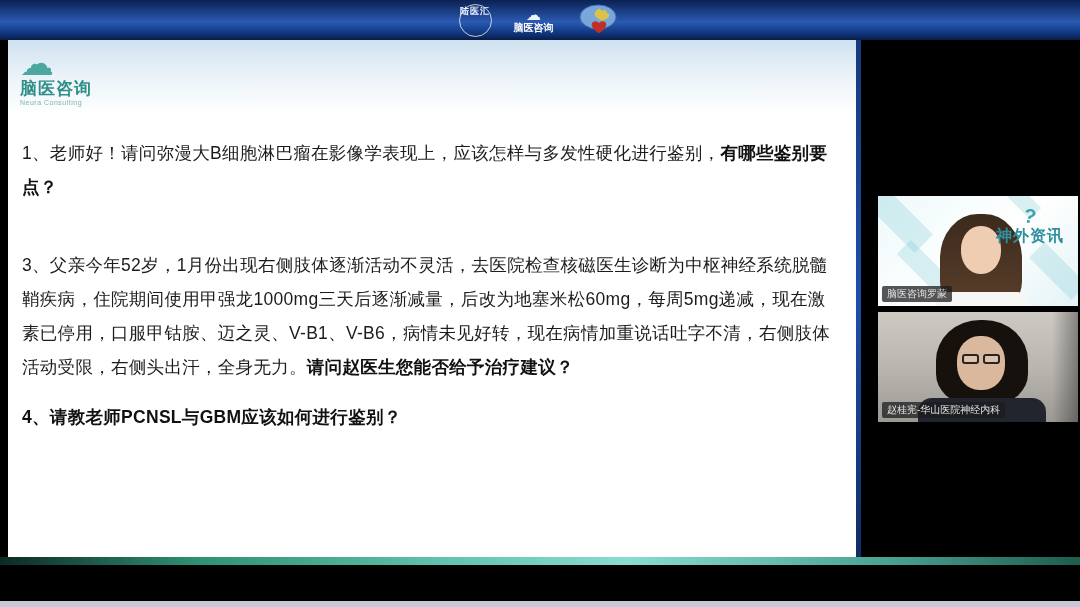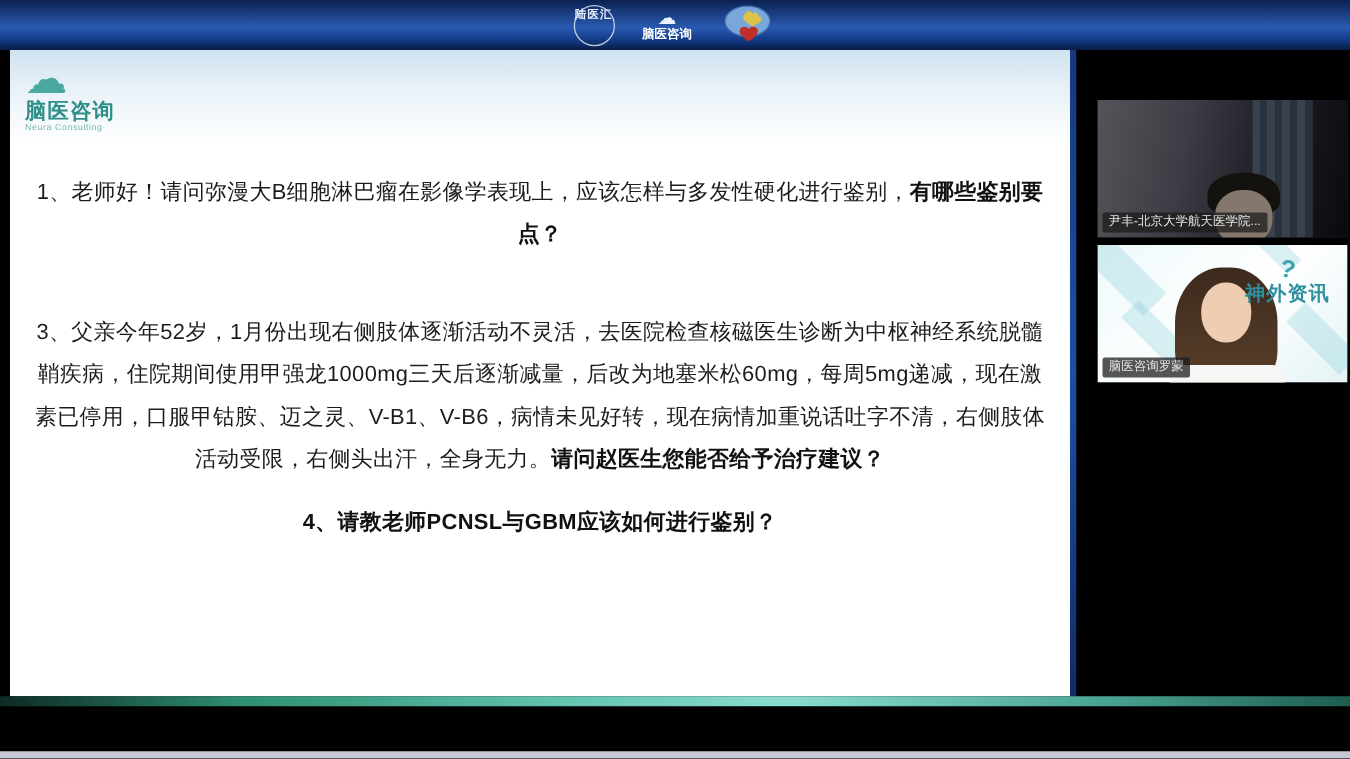--- a/index.html
+++ b/index.html
@@ -21,21 +21,21 @@
 
   
   .panel{position:absolute;left:8px;top:40px;width:848px;height:517px;background:#fff;overflow:hidden;}
   .panel-fade{position:absolute;left:0;top:0;width:100%;height:74px;
     background:linear-gradient(180deg,#cfe2f0 0%,#e9f2f8 45%,#ffffff 100%);}
   .panel-logo{position:absolute;left:12px;top:8px;line-height:1;}
   .pl-cloud{font-size:34px;color:#4aa8a0;line-height:.9;}
   .pl-title{font-size:17px;font-weight:bold;color:#2e8f88;margin-top:1px;letter-spacing:1px;}
   .pl-sub{font-size:7px;color:#7ab5af;margin-top:2px;letter-spacing:.5px;}
   .questions{position:absolute;left:14px;top:96px;width:820px;color:#1c1c1c;}
-  .q{margin:0;font-size:17.5px;line-height:34px;letter-spacing:.3px;text-align:center;}
+  .q{margin:0;font-size:17.5px;line-height:34px;letter-spacing:.3px;}
   .q strong{font-weight:bold;color:#111;}
   .q1{margin-top:0;}
   .q2{margin-top:44px;}
   .q3{margin-top:44px;}
   .q4{margin-top:16px;}
 
   
   .panel-edge{position:absolute;left:856px;top:40px;width:5px;height:517px;
     background:linear-gradient(180deg,#16397e,#1d4fa8 50%,#102c66);}
 
@@ -127,44 +127,49 @@
     </div>
     <div class="questions">
       <p class="q q1"><span>1、老师好！请问弥漫大B细胞淋巴瘤在影像学表现上，应该怎样与多发性硬化进行鉴别，</span><strong>有哪些鉴别要点？</strong></p>
       <p class="q q3"><span>3、父亲今年52岁，1月份出现右侧肢体逐渐活动不灵活，去医院检查核磁医生诊断为中枢神经系统脱髓鞘疾病，住院期间使用甲强龙1000mg三天后逐渐减量，后改为地塞米松60mg，每周5mg递减，现在激素已停用，口服甲钴胺、迈之灵、V-B1、V-B6，病情未见好转，现在病情加重说话吐字不清，右侧肢体活动受限，右侧头出汗，全身无力。</span><strong>请问赵医生您能否给予治疗建议？</strong></p>
       <p class="q q4"><span></span><strong>4、请教老师PCNSL与GBM应该如何进行鉴别？</strong></p>
     </div>
   </div>
 
   <div class="panel-edge"></div>
 
-  <div class="tile tile1">
-    <div class="vbg t1-bg">
-      <div class="t1-curtain"></div>
-      <div class="t1-hair"></div>
-      <div class="t1-face"></div>
-    </div>
-    <div class="tile-label">尹丰-北京大学航天医学院...</div>
-  </div>
 
   <div class="tile tile2">
     <div class="vbg t2-bg">
       <div class="shard s1"></div>
       <div class="shard s2"></div>
       <div class="shard s3"></div>
       <div class="shard s4"></div>
       <div class="t2-hair"></div>
       <div class="t2-face"></div>
       <div class="t2-body"></div>
       <div class="t2-logo">
         <span class="t2-q">?</span>
         <span class="t2-logo-text">神外资讯</span>
       </div>
     </div>
     <div class="tile-label">脑医咨询罗蒙</div>
   </div>
 
+  <div class="tile tile3">
+    <div class="vbg t3-bg">
+      <div class="t3-shadow"></div>
+      <div class="t3-hair"></div>
+      <div class="t3-face"></div>
+      <div class="t3-glasses">
+          <span></span>
+          <span></span>
+        </div>
+      <div class="t3-body"></div>
+    </div>
+    <div class="tile-label">赵桂宪-华山医院神经内科</div>
+  </div>
 
 
   <div class="teal-strip"></div>
   <div class="bottom-strip"></div>
 
 </div>
 
 </body></html>

